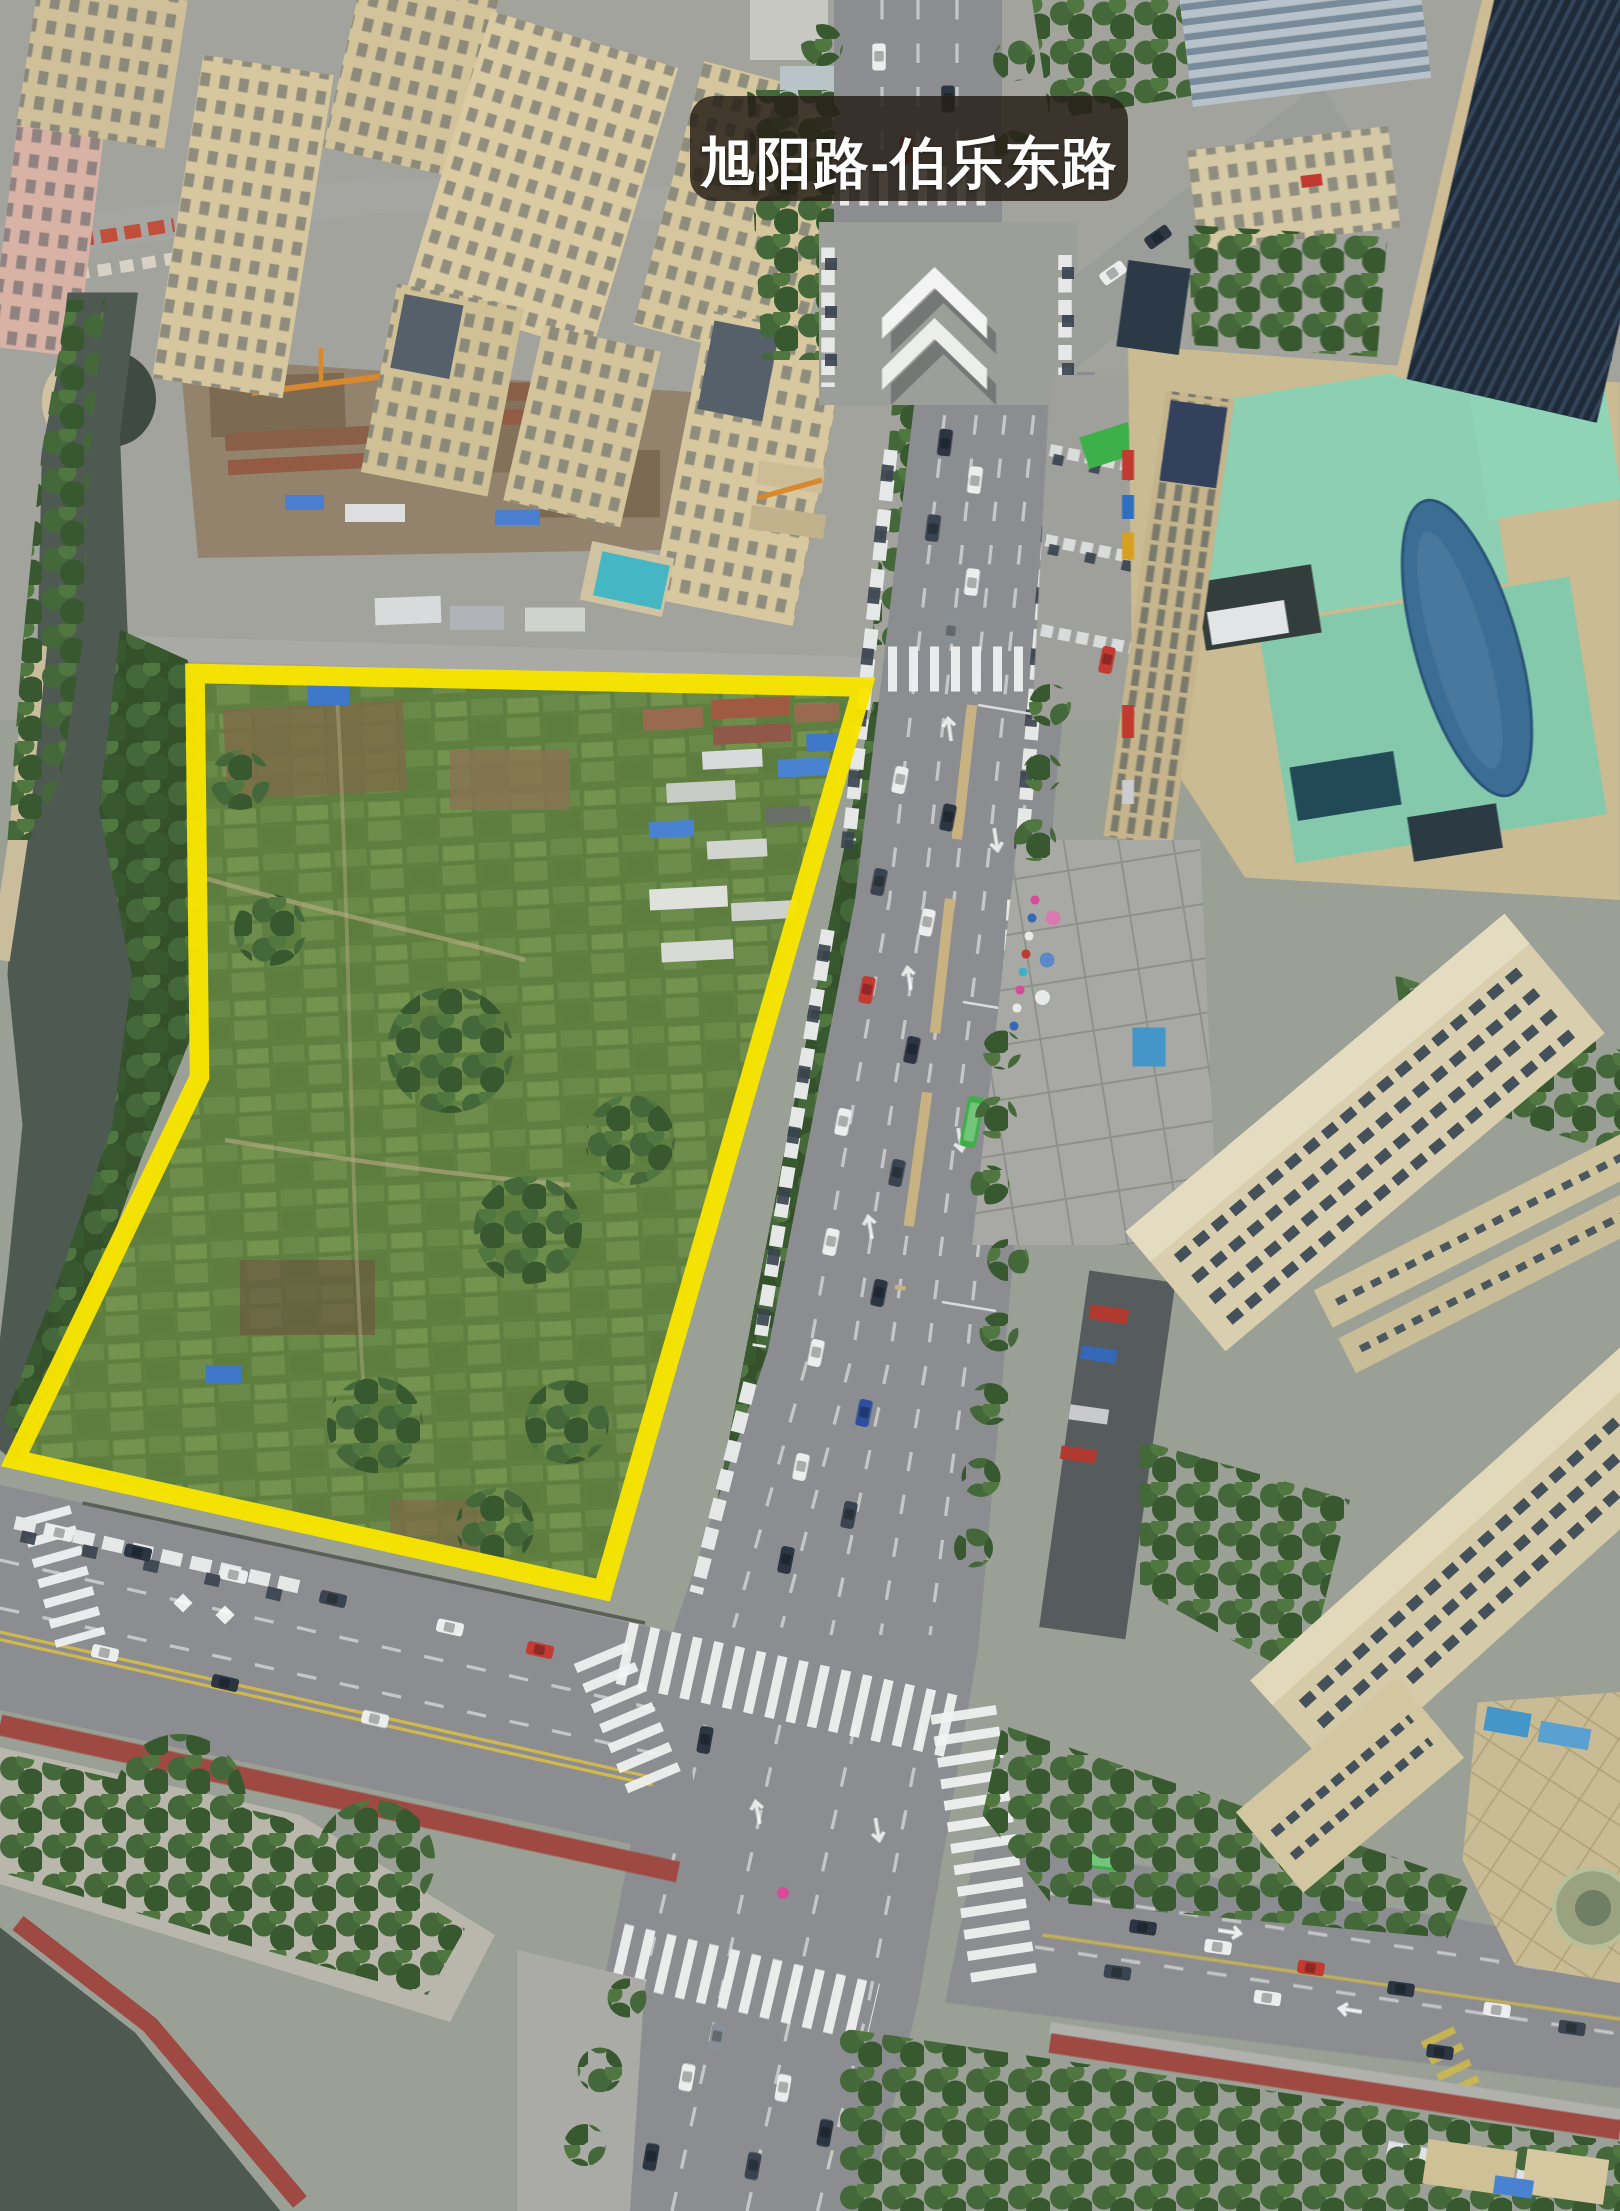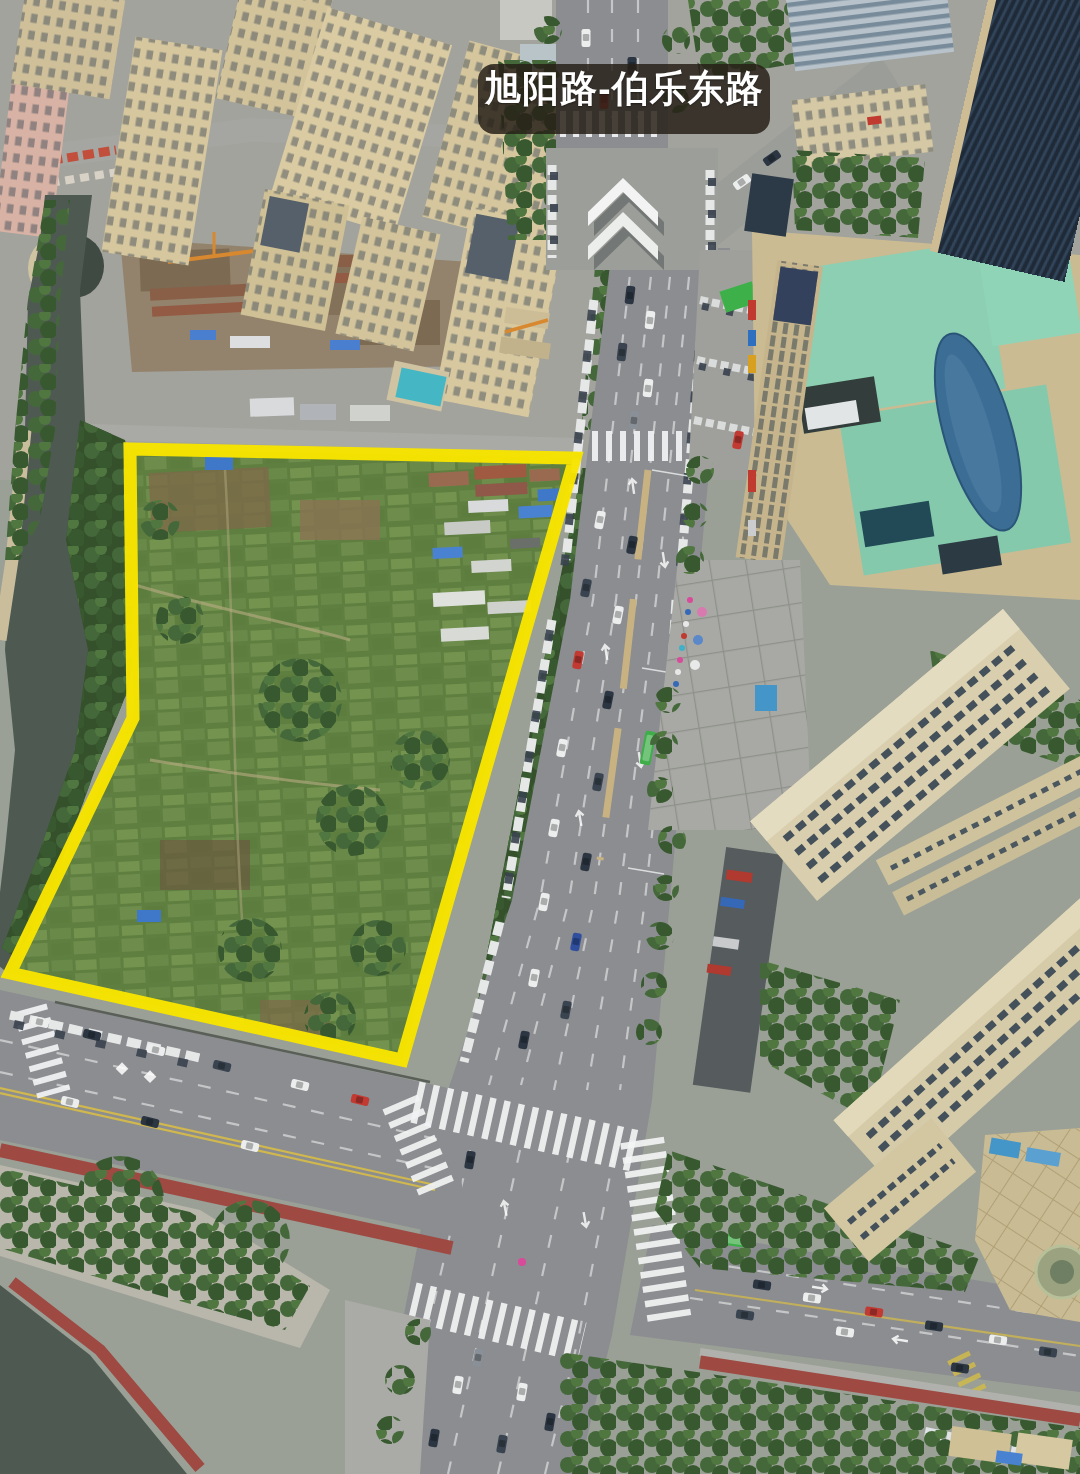--- a/index.html
+++ b/index.html
@@ -2,22 +2,22 @@
 <html style="--highlight: #f8e400; --label-bg: rgba(38,31,23,0.84); --label-text: #ffffff; --water: #4e5a51; --asphalt: #8b8d90; --field: #5f7f41; --canopy: #35512c; --tan: #d3c49c; --mint: #8ccfb2; --redpath: #9e4a42;"><head>
 <meta charset="utf-8">
 <style>
   html,body{margin:0;padding:0;background:#222;}
   #stage{position:relative;width:1080px;height:1474px;overflow:hidden;
          font-family:"Liberation Sans","DejaVu Sans",sans-serif;background:#9aa096;}
   #stage svg{position:absolute;inset:0;display:block;}
   .zeb{stroke:#f2f3f4;opacity:.92;}
   .lane{stroke:#ffffff;opacity:.5;stroke-width:2.2;fill:none;stroke-dasharray:13 16;}
   .arrowline{stroke:#fff;stroke-width:2.4;fill:none;opacity:.85;}
-  #loc-label{position:absolute;left:478px;top:64px;width:292px;height:70px;
-    display:flex;align-items:flex-start;justify-content:center;
+  #loc-label{position:absolute;left:460px;top:64px;width:292px;height:70px;
+    display:flex;align-items:flex-end;justify-content:center;
     background:var(--label-bg,rgba(38,31,23,.84));color:var(--label-text,#fff);
     font-size:37px;font-weight:700;letter-spacing:1px;border-radius:16px;
     text-shadow:0 1px 2px rgba(0,0,0,.4);}
 </style>
 </head>
 <body>
 
 <div id="stage">
 <svg width="1080" height="1474" viewBox="0 0 1080 1474" xmlns="http://www.w3.org/2000/svg">
 <defs>

